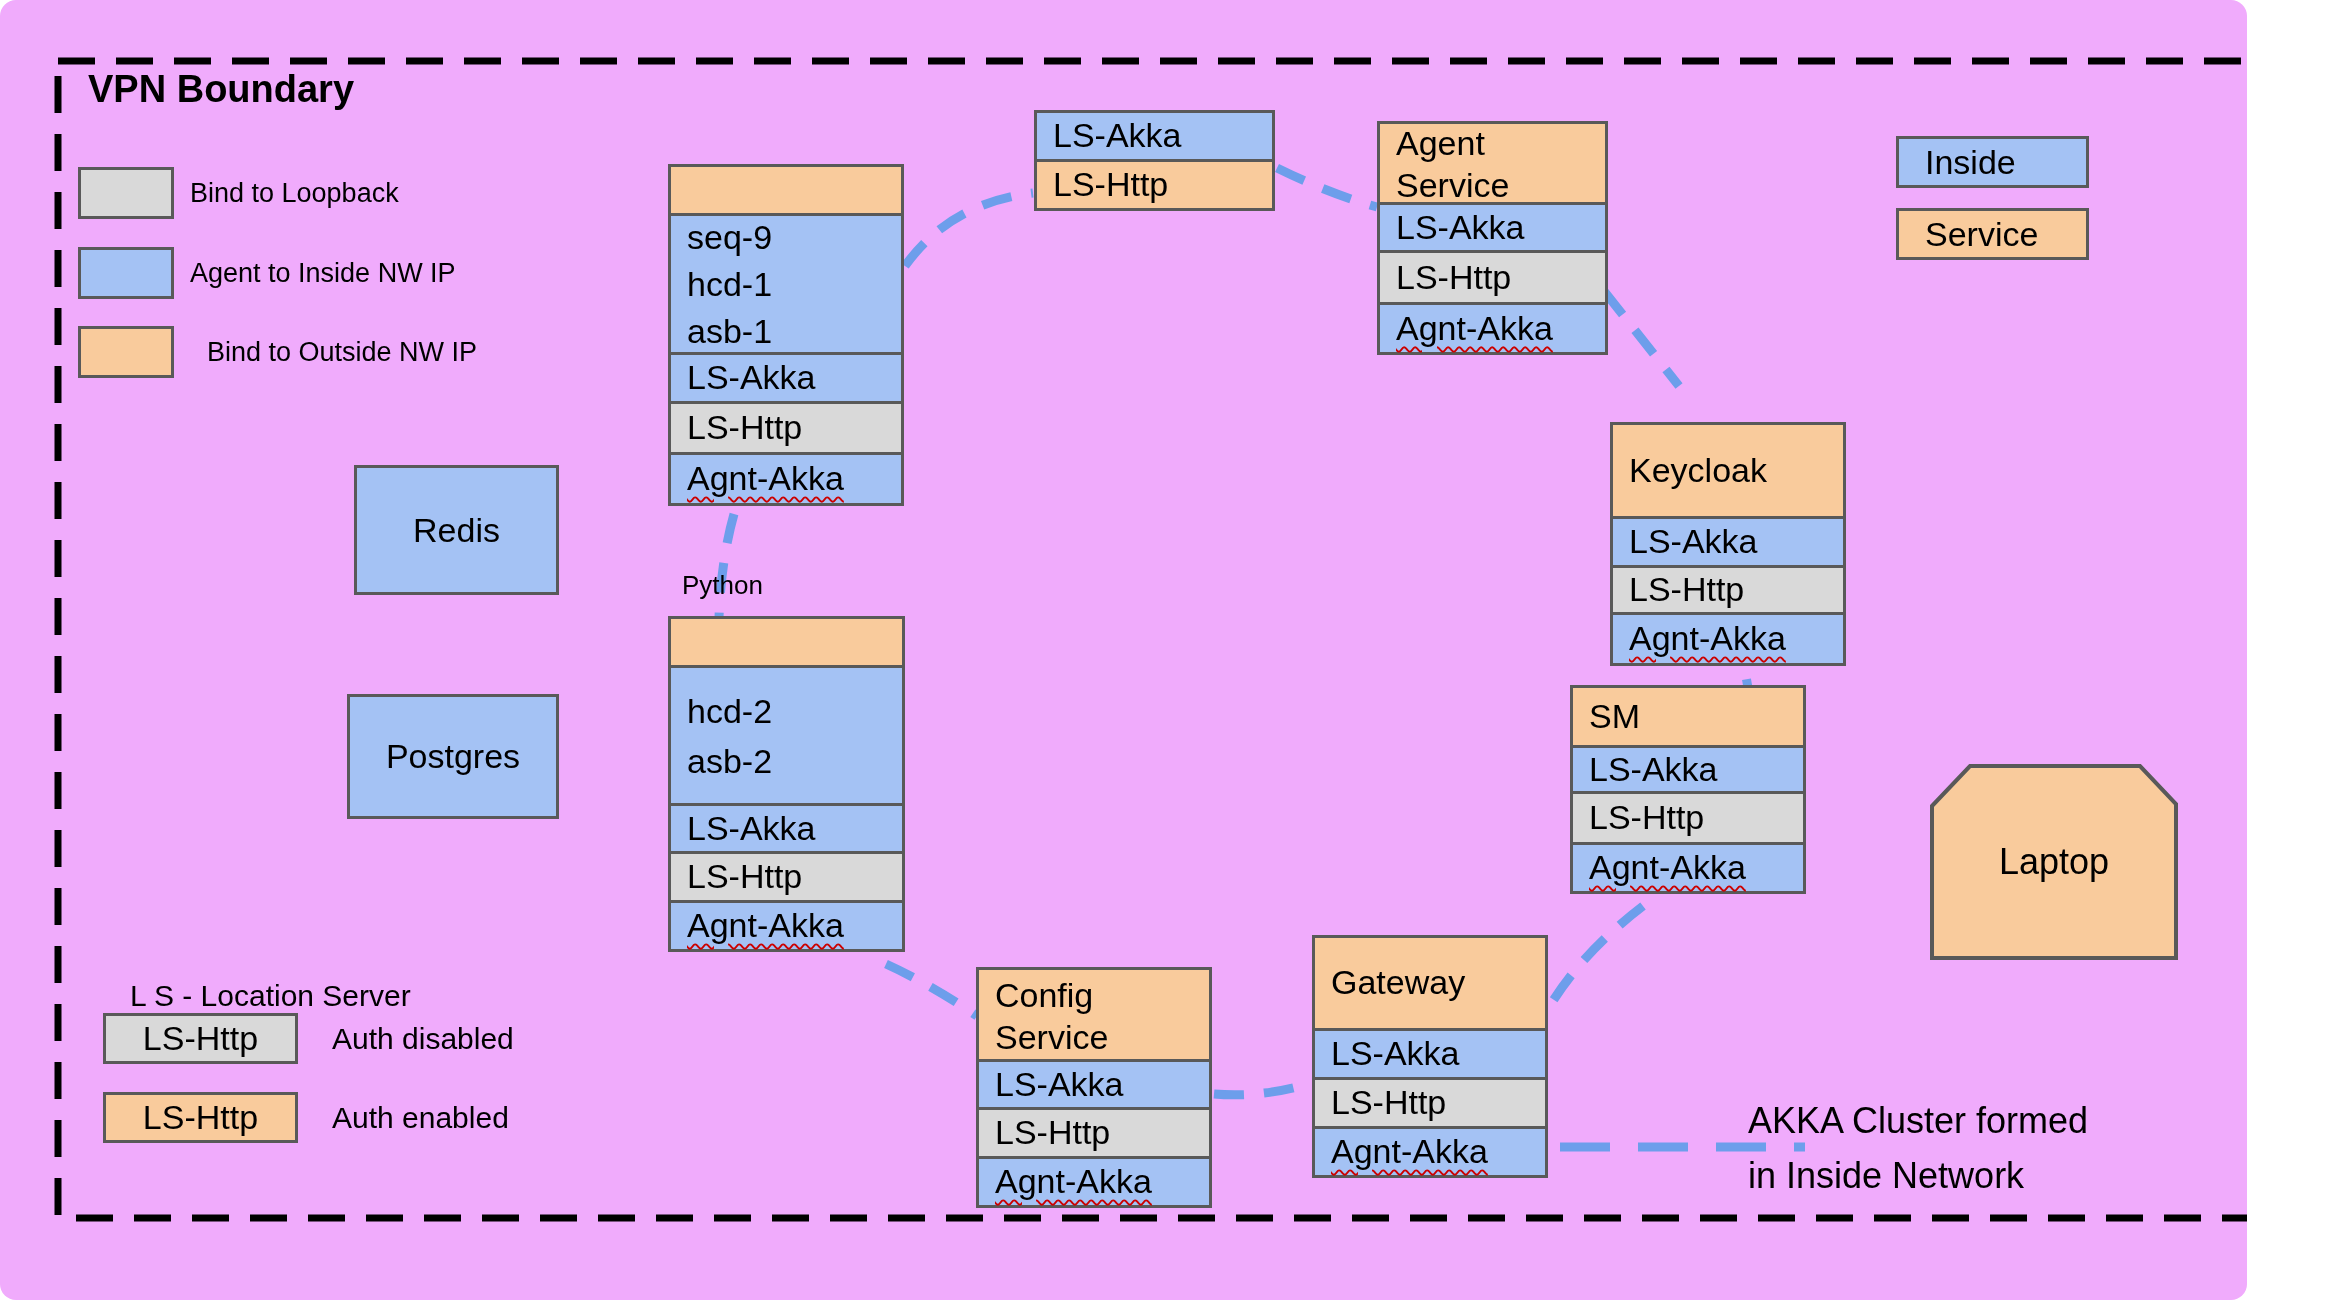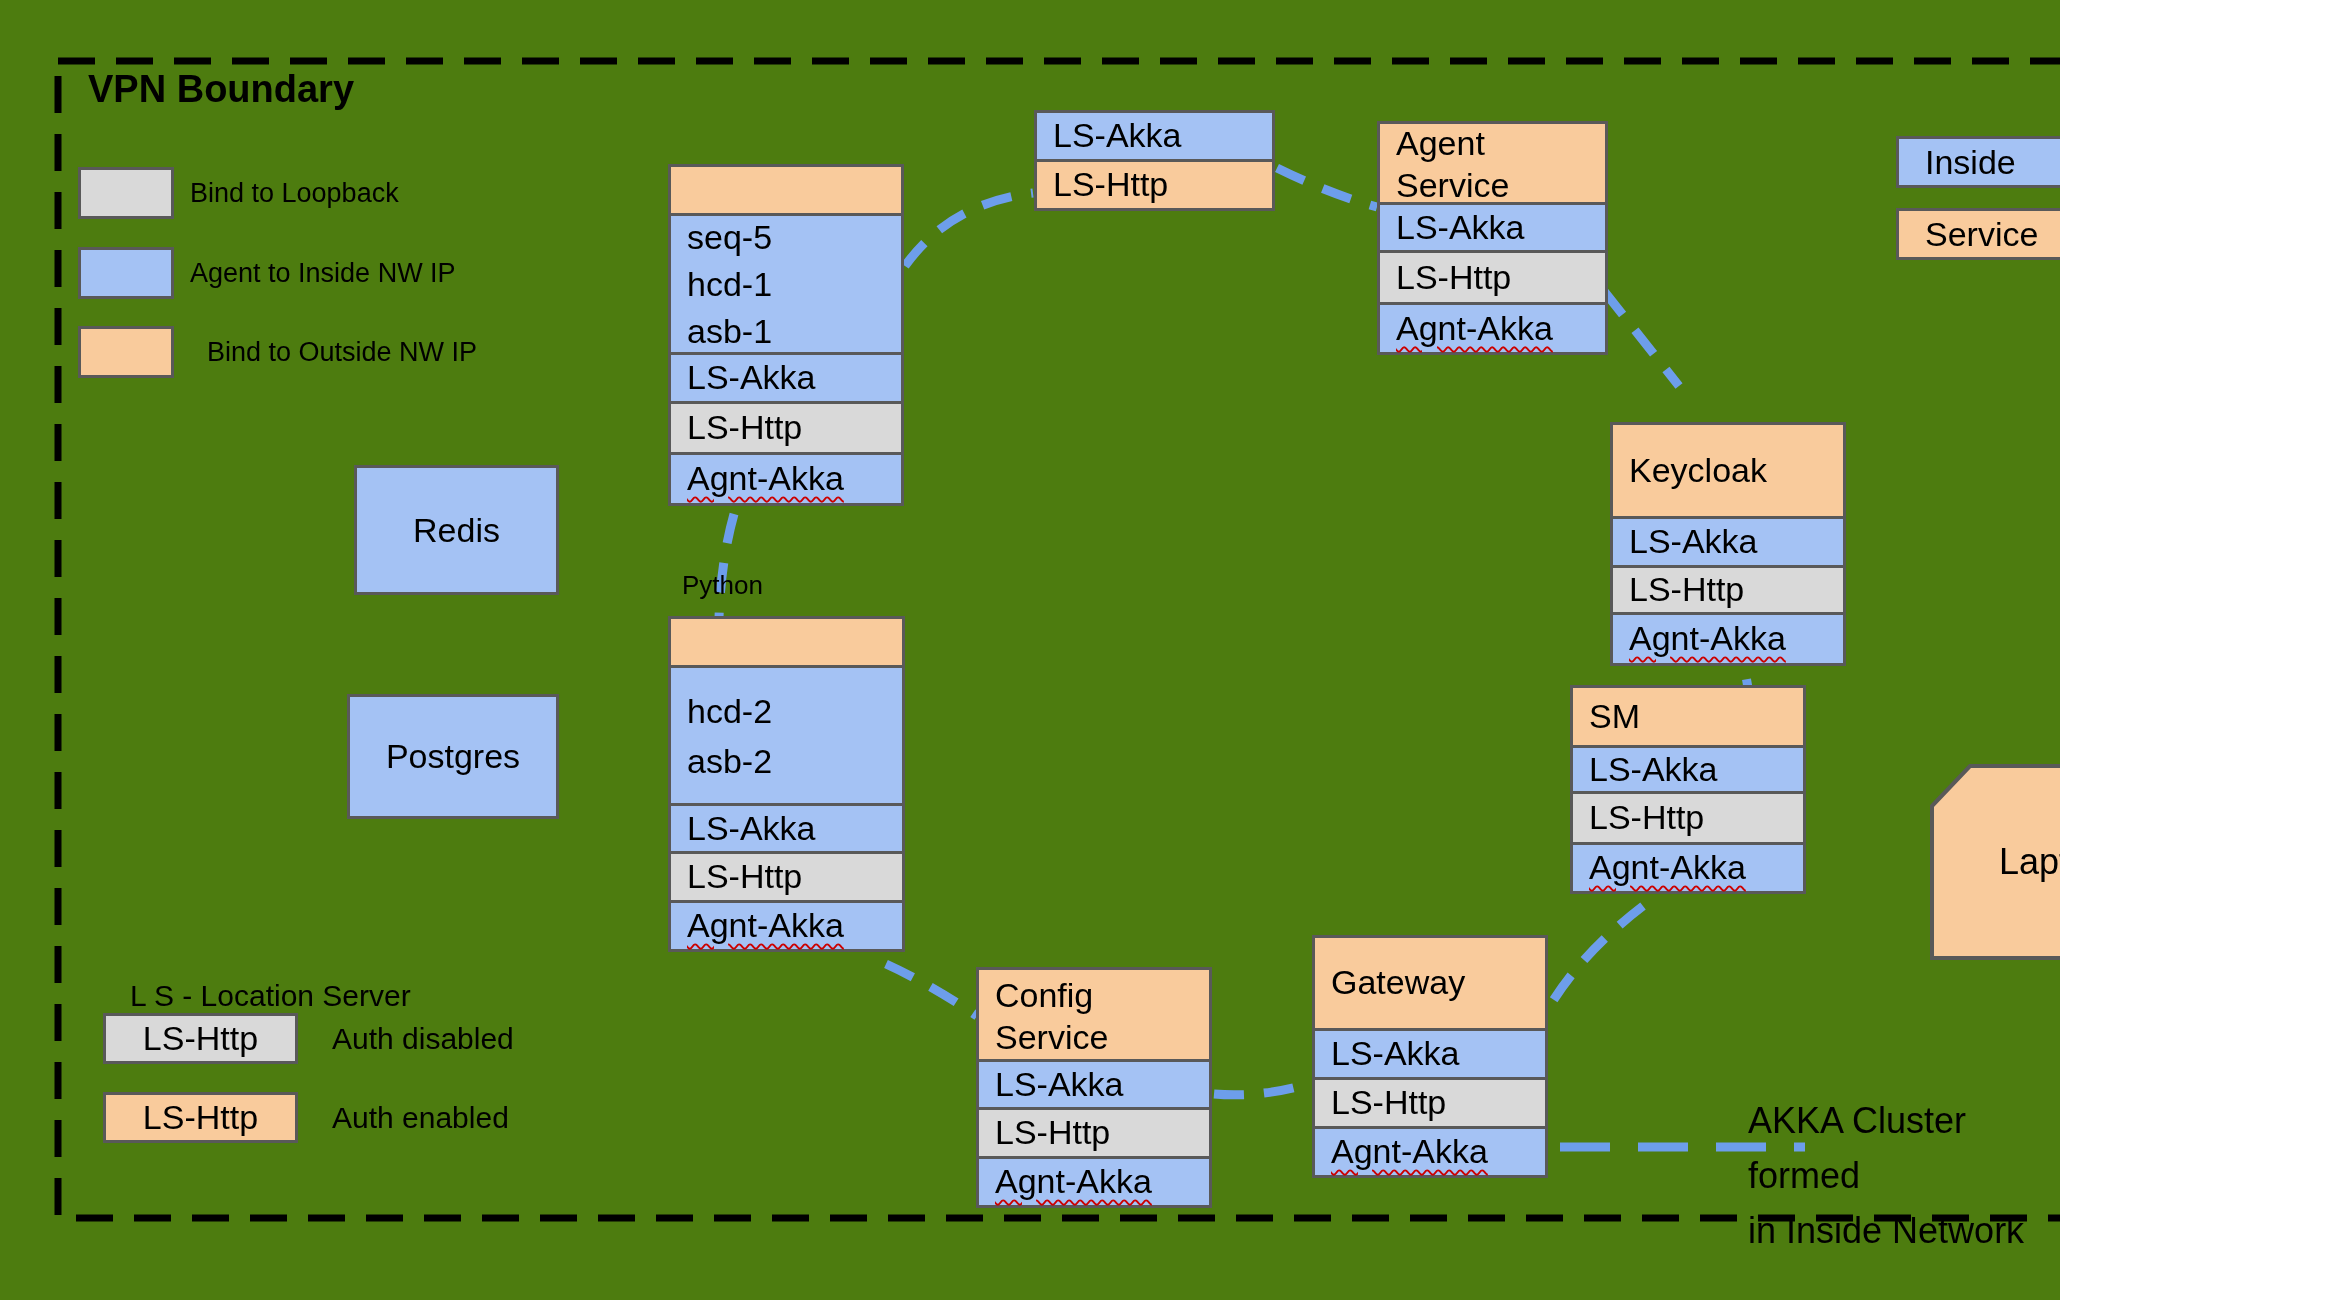--- a/index.html
+++ b/index.html
@@ -1,18 +1,18 @@
 <!DOCTYPE html>
 <html><head>
 <meta charset="utf-8">
 <style>
   html,body{margin:0;padding:0;background:#ffffff;}
   #canvas{
-    position:relative;width:2060px;height:1300px;background:#4d7c0f;
-    font-family:"Liberation Sans",sans-serif;color:#000;overflow:hidden;
+    position:relative;width:2247px;height:1300px;background:#f0abfc;
+    font-family:"Liberation Sans",sans-serif;color:#000;overflow:hidden;border-radius:16px;
   }
   #connector-layer{position:absolute;left:0;top:0;width:2352px;height:1300px;z-index:0;pointer-events:none;}
   .abs{position:absolute;z-index:1;}
   
   .stack{position:absolute;z-index:1;}
   .sec{
     box-sizing:border-box;border:3px solid #595959;margin-top:-3px;
     display:flex;align-items:center;padding-left:16px;
     font-size:34px;line-height:1.1;
   }
@@ -87,21 +87,21 @@
   <div class="abs plain" style="left:354px;top:465px;width:205px;height:130px;">
     <span>Redis</span>
   </div>
   <div class="abs plain" style="left:347px;top:694px;width:212px;height:125px;">
     <span>Postgres</span>
   </div>
 
   <div class="stack" style="left:668px;top:164px;width:236px;">
     <div class="sec first fill-outside" style="height:52px;"></div>
     <div class="sec body fill-inside" style="height:142px;">
-      <span>seq-5</span>
+      <span>seq-9</span>
       <span>hcd-1</span>
       <span>asb-1</span>
     </div>
     <div class="sec fill-inside" style="height:52px;">
       <span>LS-Akka</span>
     </div>
     <div class="sec fill-loopback" style="height:54px;">
       <span>LS-Http</span>
     </div>
     <div class="sec fill-inside" style="height:54px;">

